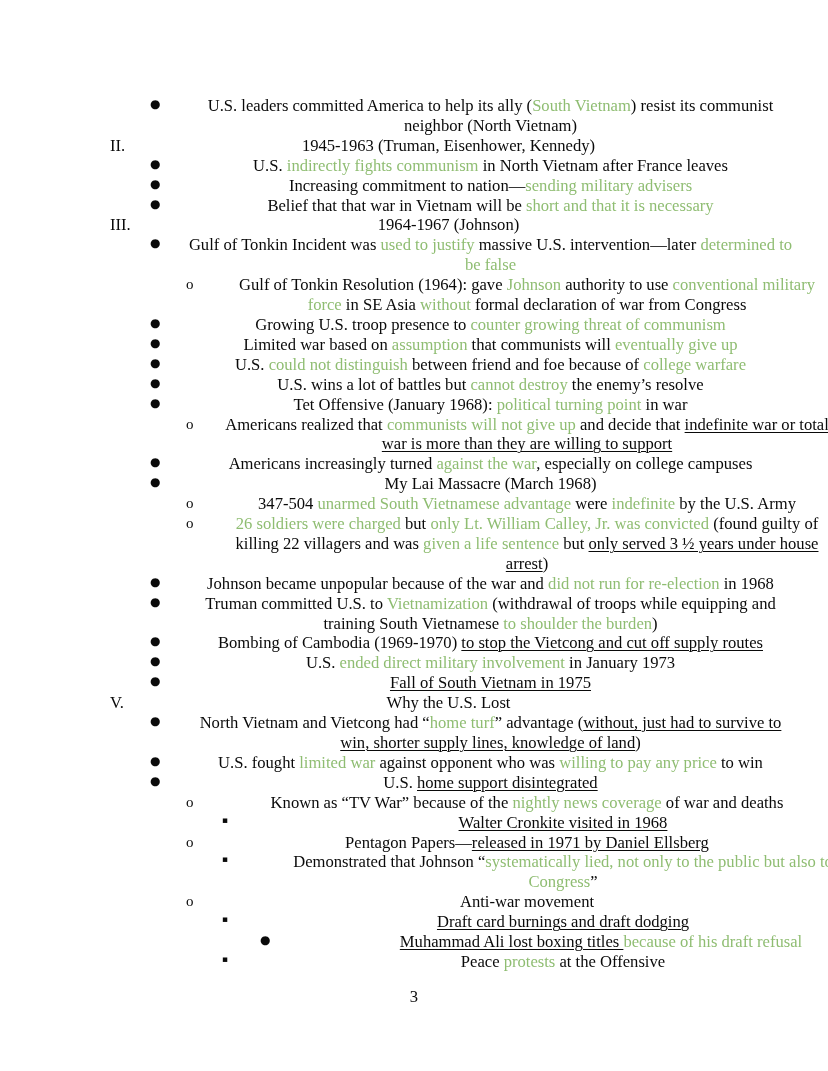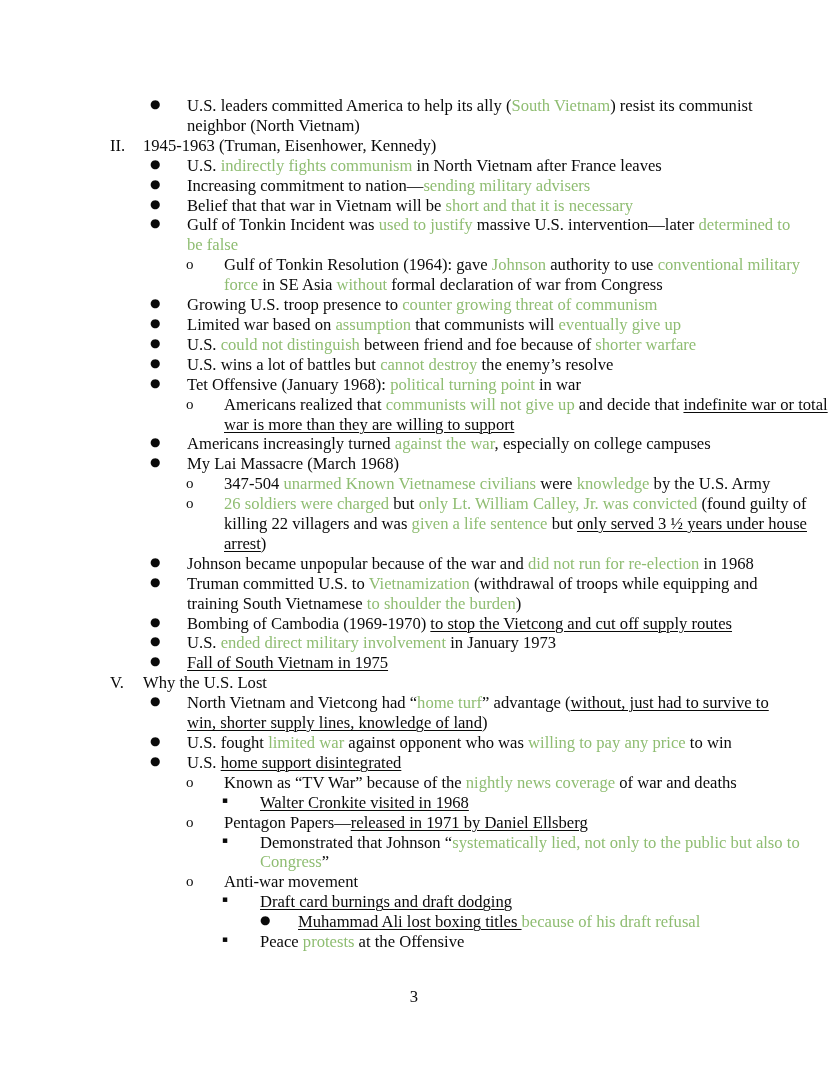--- a/index.html
+++ b/index.html
@@ -36,20 +36,21 @@
   }
   .marker {
     flex: 0 0 auto;
     text-align: left;
     white-space: pre;
     user-select: none;
   }
   .txt {
     flex: 1 1 auto;
     min-width: 0;
+    text-align: center;
   }
 
   
   .lvl0 { margin-left: 18px; }
   .lvl0 > .marker { width: 33px; }
 
   
   .lvl1 { margin-left: 58px; }
   .lvl1 > .marker { width: 37px; }
 
@@ -118,39 +119,43 @@
         <span class="txt"><span>U.S. </span><span class="g">indirectly fights communism</span><span> in North Vietnam after France leaves</span></span>
       </div>
       <div class="row lvl1">
         <span class="marker bullet-dot">●</span>
         <span class="txt"><span>Increasing commitment to nation—</span><span class="g">sending military advisers</span></span>
       </div>
       <div class="row lvl1">
         <span class="marker bullet-dot">●</span>
         <span class="txt"><span>Belief that that war in Vietnam will be </span><span class="g">short and that it is necessary</span></span>
       </div>
+      <div class="row lvl0">
+        <span class="marker">III.</span>
+        <span class="txt"><span>1964-1967 (Johnson)</span></span>
+      </div>
       <div class="row lvl1">
         <span class="marker bullet-dot">●</span>
         <span class="txt"><span>Gulf of Tonkin Incident was </span><span class="g">used to justify</span><span> massive U.S. intervention—later </span><span class="g">determined to be false</span></span>
       </div>
       <div class="row lvl2">
         <span class="marker bullet-circle">o</span>
         <span class="txt"><span>Gulf of Tonkin Resolution (1964): gave </span><span class="g">Johnson</span><span> authority to use </span><span class="g">conventional military force</span><span> in SE Asia </span><span class="g">without</span><span> formal declaration of war from Congress</span></span>
       </div>
       <div class="row lvl1">
         <span class="marker bullet-dot">●</span>
         <span class="txt"><span>Growing U.S. troop presence to </span><span class="g">counter growing threat of communism</span></span>
       </div>
       <div class="row lvl1">
         <span class="marker bullet-dot">●</span>
         <span class="txt"><span>Limited war based on </span><span class="g">assumption</span><span> that communists will </span><span class="g">eventually give up</span></span>
       </div>
       <div class="row lvl1">
         <span class="marker bullet-dot">●</span>
-        <span class="txt"><span>U.S. </span><span class="g">could not distinguish</span><span> between friend and foe because of </span><span class="g">shorter warfare</span></span>
+        <span class="txt"><span>U.S. </span><span class="g">could not distinguish</span><span> between friend and foe because of </span><span class="g">college warfare</span></span>
       </div>
       <div class="row lvl1">
         <span class="marker bullet-dot">●</span>
         <span class="txt"><span>U.S. wins a lot of battles but </span><span class="g">cannot destroy</span><span> the enemy’s resolve</span></span>
       </div>
       <div class="row lvl1">
         <span class="marker bullet-dot">●</span>
         <span class="txt"><span>Tet Offensive (January 1968): </span><span class="g">political turning point</span><span> in war</span></span>
       </div>
       <div class="row lvl2">
@@ -160,21 +165,21 @@
       <div class="row lvl1">
         <span class="marker bullet-dot">●</span>
         <span class="txt"><span>Americans increasingly turned </span><span class="g">against the war</span><span>, especially on college campuses</span></span>
       </div>
       <div class="row lvl1">
         <span class="marker bullet-dot">●</span>
         <span class="txt"><span>My Lai Massacre (March 1968)</span></span>
       </div>
       <div class="row lvl2">
         <span class="marker bullet-circle">o</span>
-        <span class="txt"><span>347-504 </span><span class="g">unarmed Known Vietnamese civilians</span><span> were </span><span class="g">knowledge</span><span> by the U.S. Army</span></span>
+        <span class="txt"><span>347-504 </span><span class="g">unarmed South Vietnamese advantage</span><span> were </span><span class="g">indefinite</span><span> by the U.S. Army</span></span>
       </div>
       <div class="row lvl2">
         <span class="marker bullet-circle">o</span>
         <span class="txt"><span class="g">26 soldiers were charged</span><span> but </span><span class="g">only Lt. William Calley, Jr. was convicted</span><span> (found guilty of killing 22 villagers and was </span><span class="g">given a life sentence</span><span> but </span><span class="u">only served 3 ½ years under house arrest</span><span>)</span></span>
       </div>
       <div class="row lvl1">
         <span class="marker bullet-dot">●</span>
         <span class="txt"><span>Johnson became unpopular because of the war and </span><span class="g">did not run for re-election</span><span> in 1968</span></span>
       </div>
       <div class="row lvl1">

